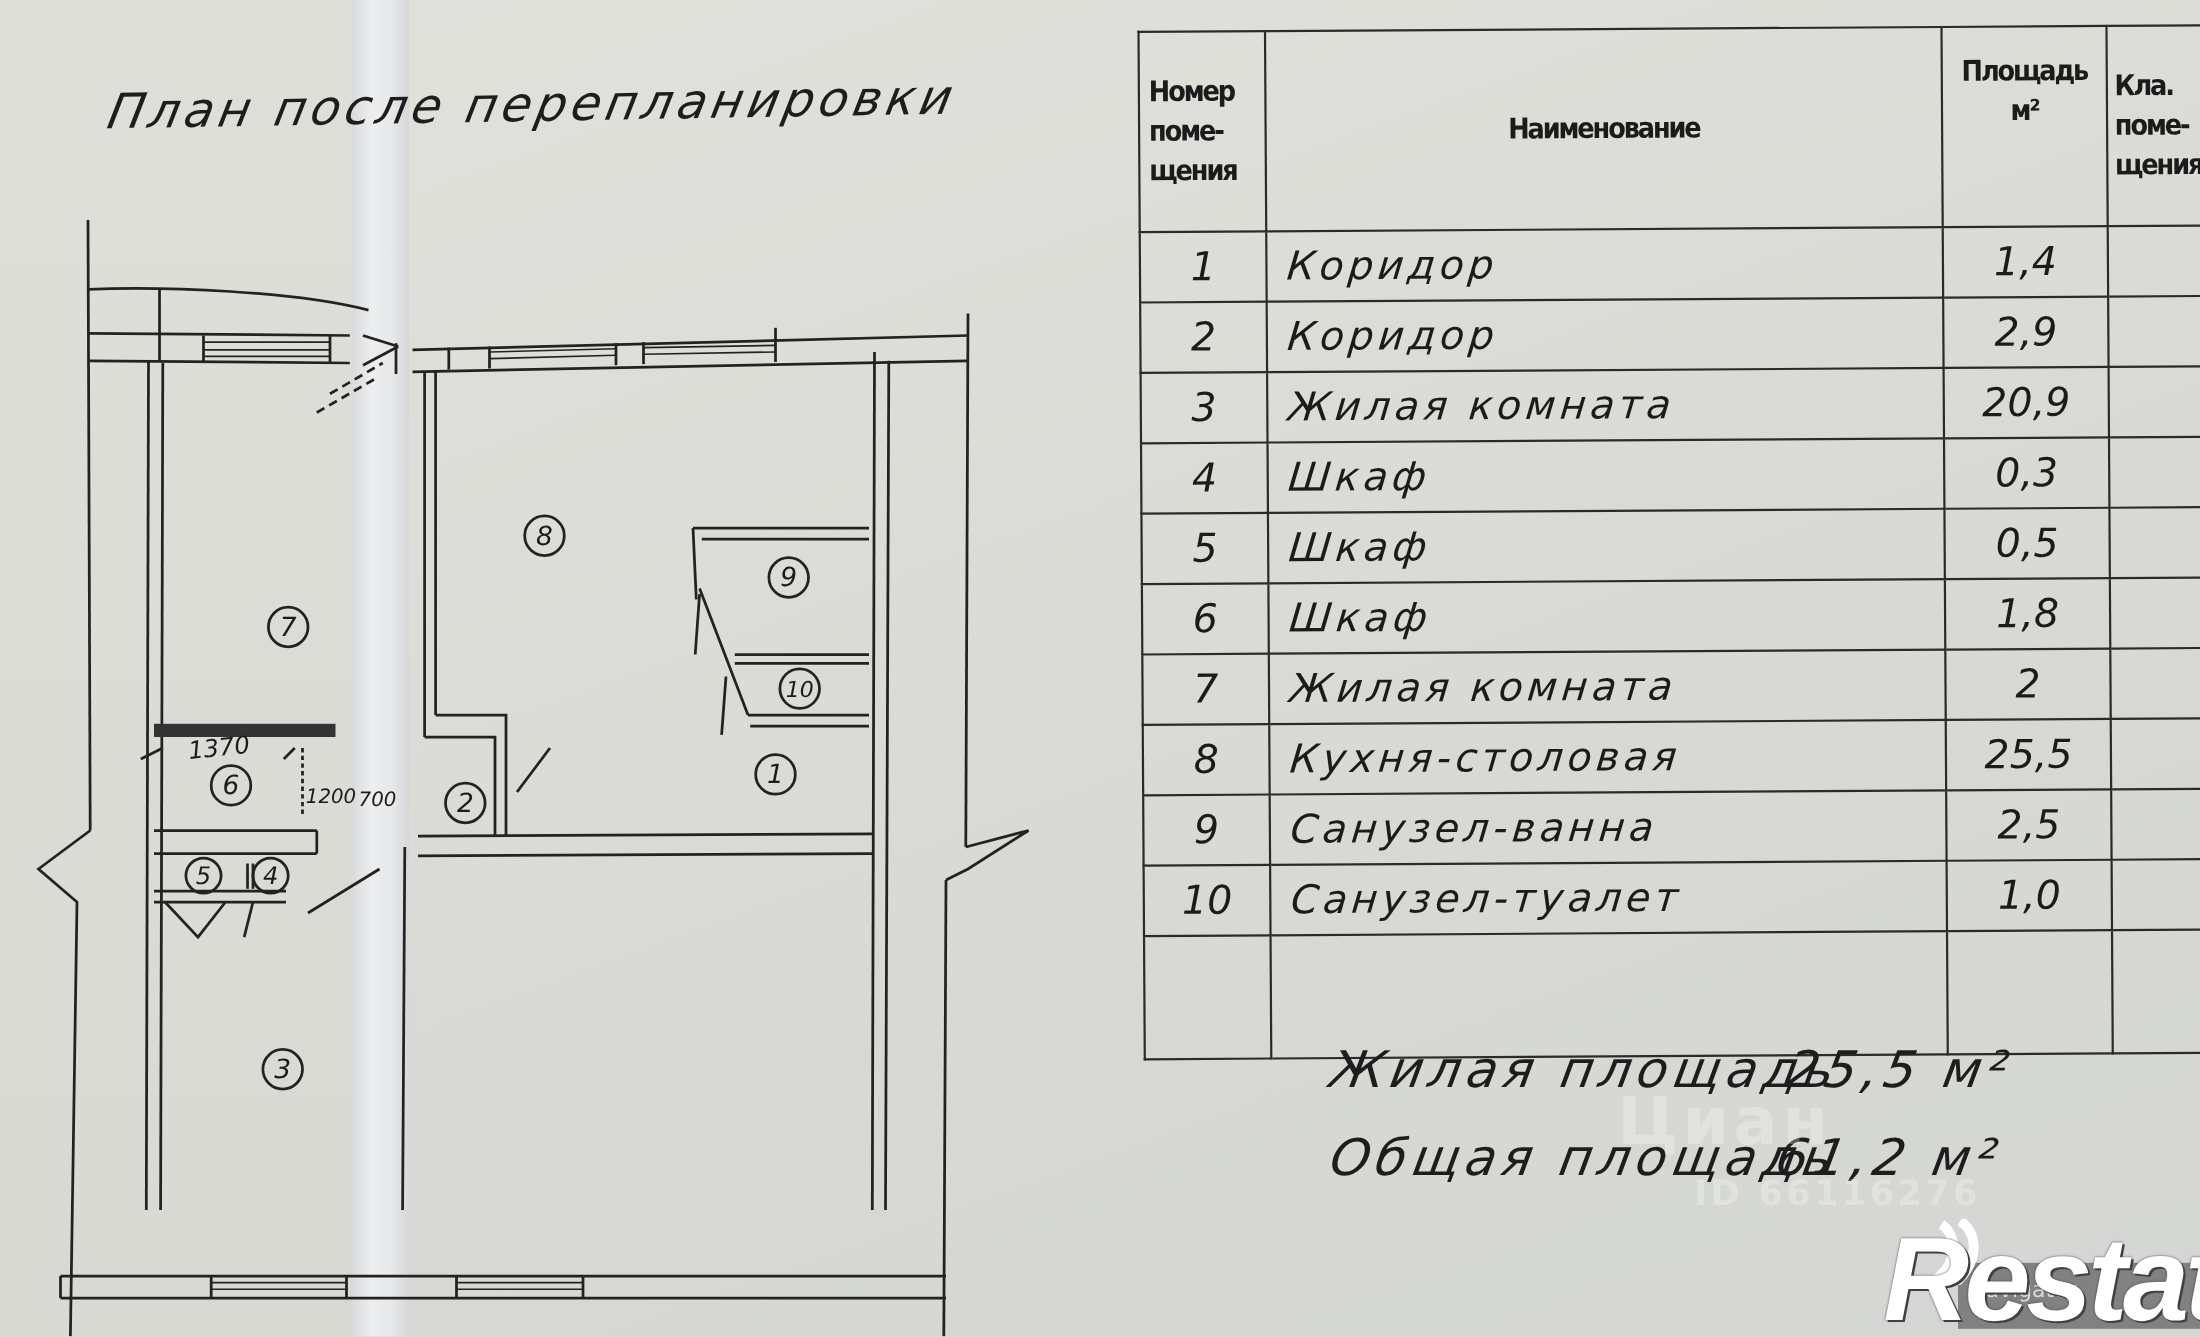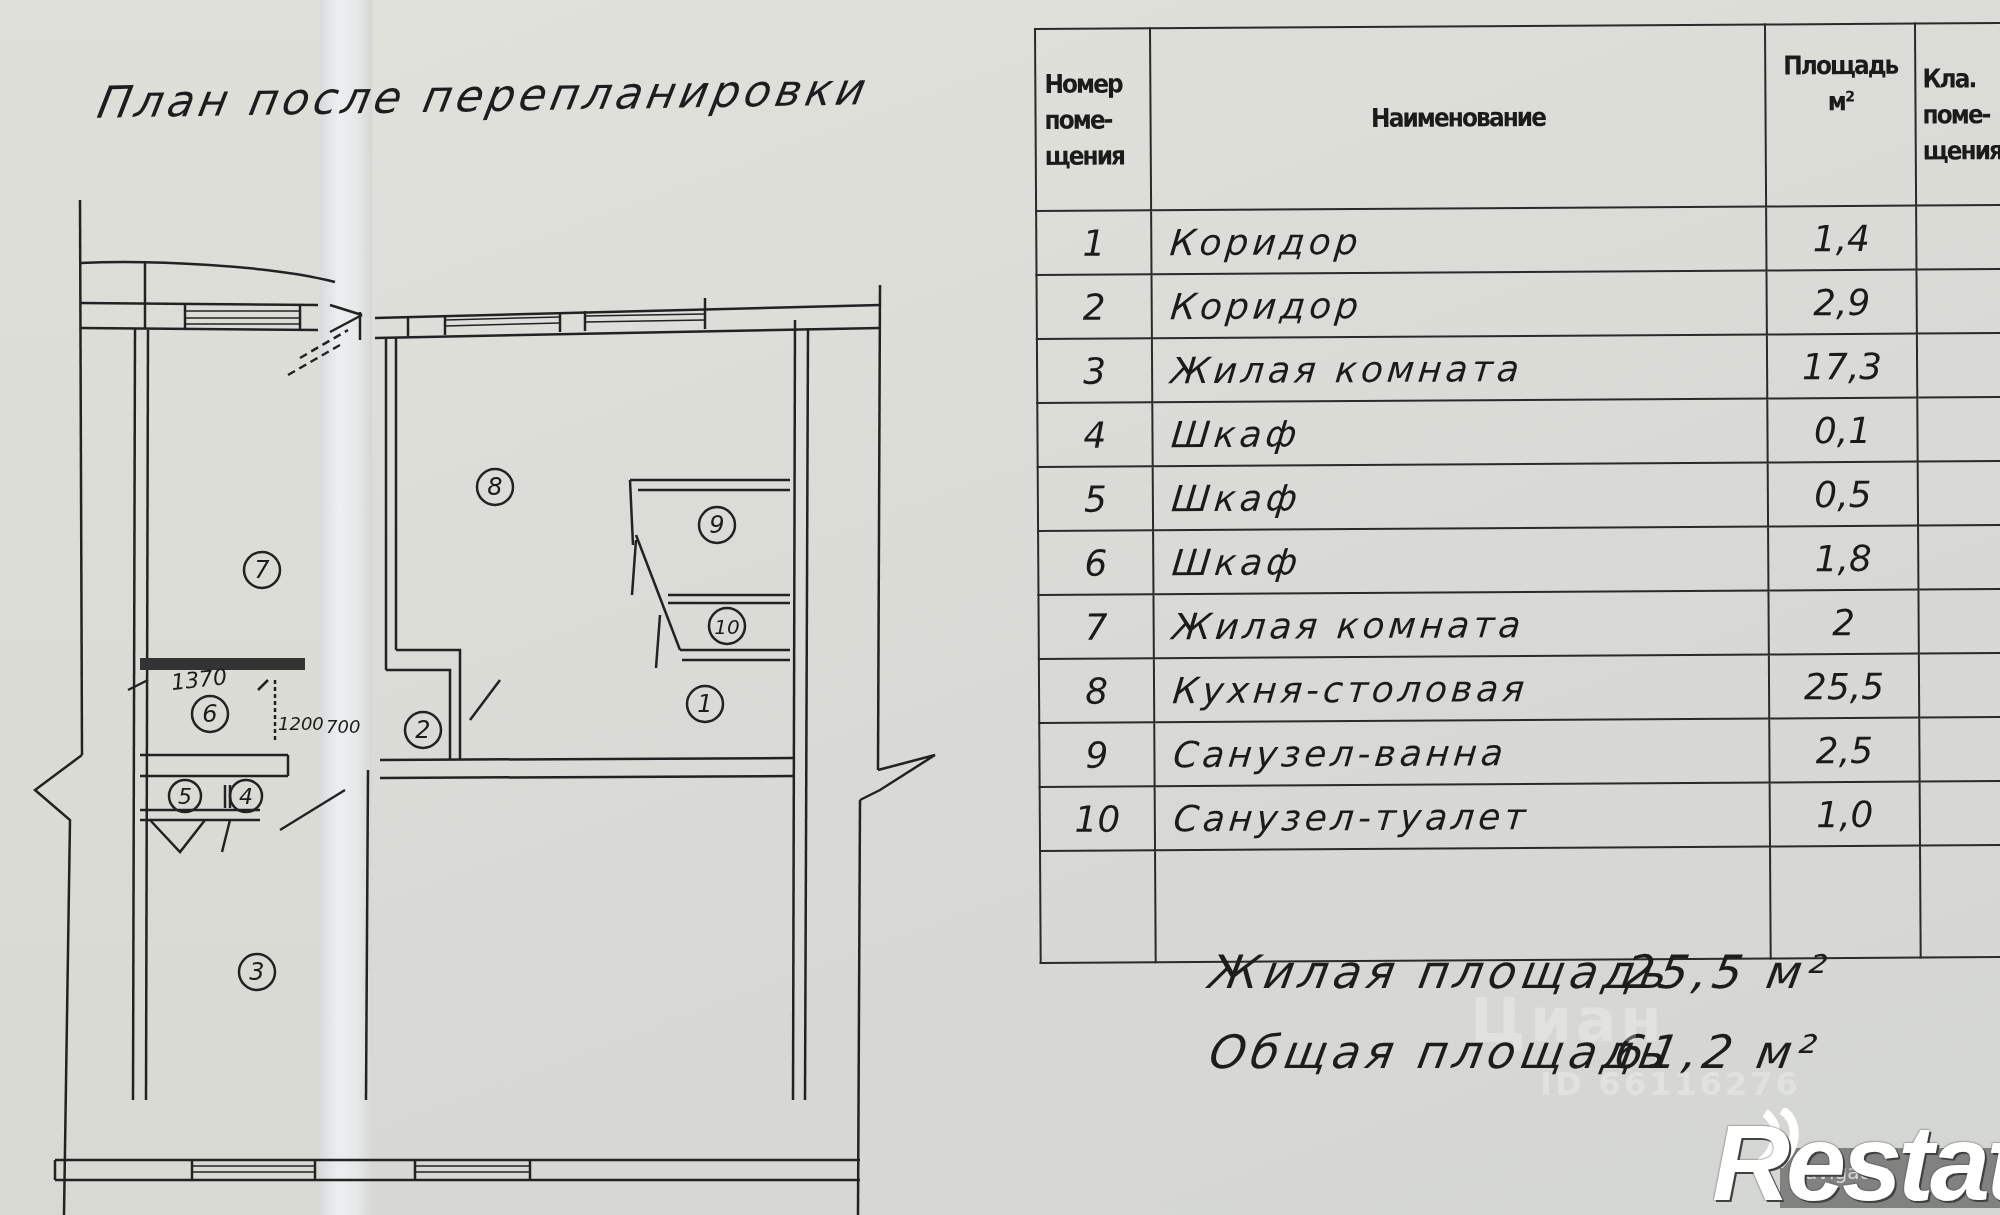--- a/index.html
+++ b/index.html
@@ -252,27 +252,27 @@
       </tr>
     <tr>
         <td class="num">2</td>
         <td class="name">Коридор</td>
         <td class="area">2,9</td>
         <td></td>
       </tr>
     <tr>
         <td class="num">3</td>
         <td class="name">Жилая комната</td>
-        <td class="area">17,3</td>
+        <td class="area">20,9</td>
         <td></td>
       </tr>
     <tr>
         <td class="num">4</td>
         <td class="name">Шкаф</td>
-        <td class="area">0,1</td>
+        <td class="area">0,3</td>
         <td></td>
       </tr>
     <tr>
         <td class="num">5</td>
         <td class="name">Шкаф</td>
         <td class="area">0,5</td>
         <td></td>
       </tr>
     <tr>
         <td class="num">6</td>

